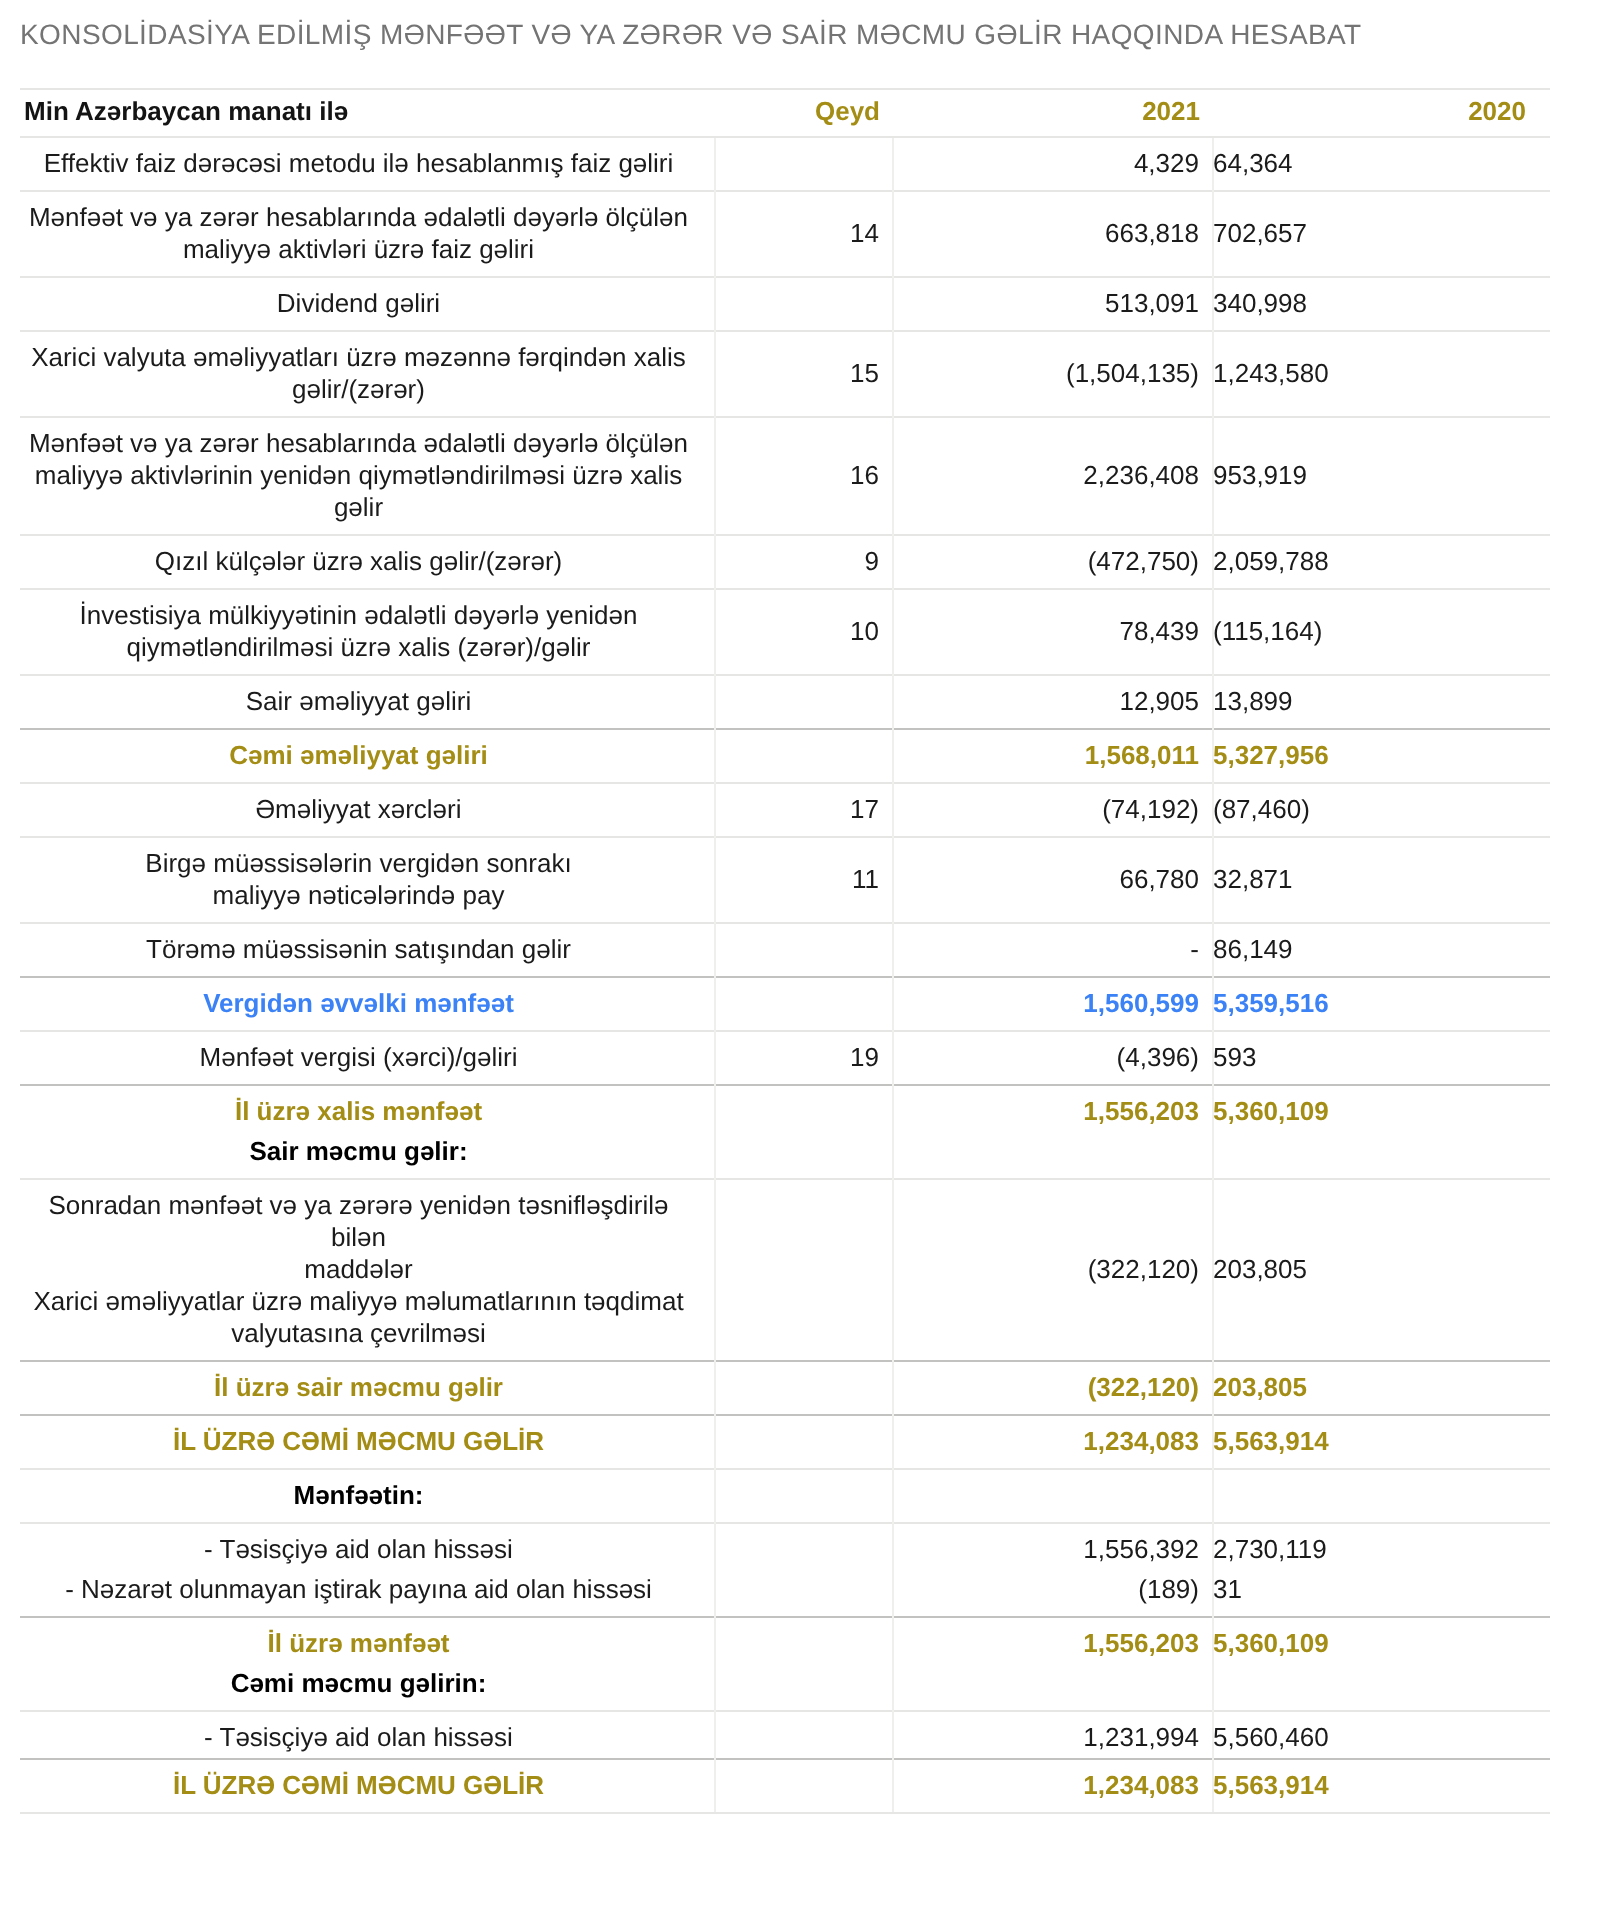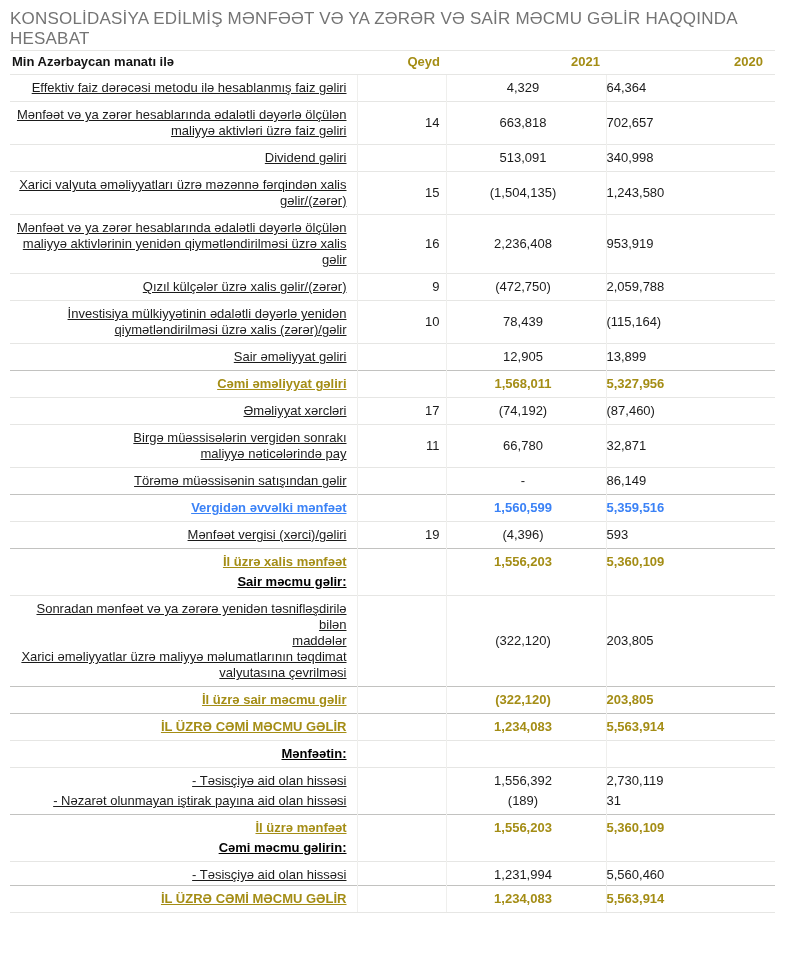--- a/index.html
+++ b/index.html
@@ -13,43 +13,43 @@
   *{box-sizing:border-box;}
   html,body{margin:0;padding:0;background:#ffffff;}
   body{
     width:800px;min-height:966px;
     font-family:"Liberation Sans", sans-serif;
     color:var(--text);
     -webkit-font-smoothing:antialiased;
   }
   .page{padding:9px 25px 20px 10px;}
   .title{
-    font-size:17px;font-weight:500;color:var(--gray);
-    margin:0 0 1px 0;letter-spacing:0.2px;
+    font-size:14px;font-weight:500;color:var(--gray);
+    margin:0 0 19px 0;letter-spacing:0.2px;
   }
   table.fin{
     width:765px;border-collapse:collapse;table-layout:fixed;
     font-size:13px;line-height:16px;
   }
   thead th{
     border-top:1px solid var(--bl);
     border-bottom:1px solid var(--bl);
     padding:3px 0 4px 0;
     font-weight:700;color:var(--gold);text-align:right;
     font-size:13px;
   }
   thead th.c-label{text-align:left;color:#141414;padding-left:2px;}
   thead th.c-note,thead th.c-2021{padding-right:6px;}
   thead th.c-2020{padding-right:12px;}
   tbody td{
     padding:5px 0;vertical-align:middle;
   }
-  tbody td.c-label{padding-left:2px;padding-right:10px;text-align:right;text-decoration:underline;}
+  tbody td.c-label{padding-left:2px;padding-right:10px;text-align:center;}
   tbody td.c-note{text-align:right;padding-right:6px;}
-  tbody td.c-2021{text-align:center;padding-right:6px;}
+  tbody td.c-2021{text-align:right;padding-right:6px;}
   tbody td.c-2020{padding-right:12px;}
   tbody td.c-label,tbody td.c-note,tbody td.c-2021{border-right:1px solid var(--bv);}
   tr.b-light>td{border-top:1px solid var(--bl);}
   tr.b-dark>td{border-top:1px solid var(--bd);}
   tr.b-none>td{border-top:none;}
   tbody tr:last-child>td{border-bottom:1px solid var(--bl);}
   tr.row-gold>td{color:var(--gold);font-weight:700;}
   tr.row-boldblack>td{font-weight:700;color:#3b82f6;}
   tr.row-subheader>td.c-label{font-weight:700;color:#000000;}
   tr.pad-tt>td{padding-top:2px;}

